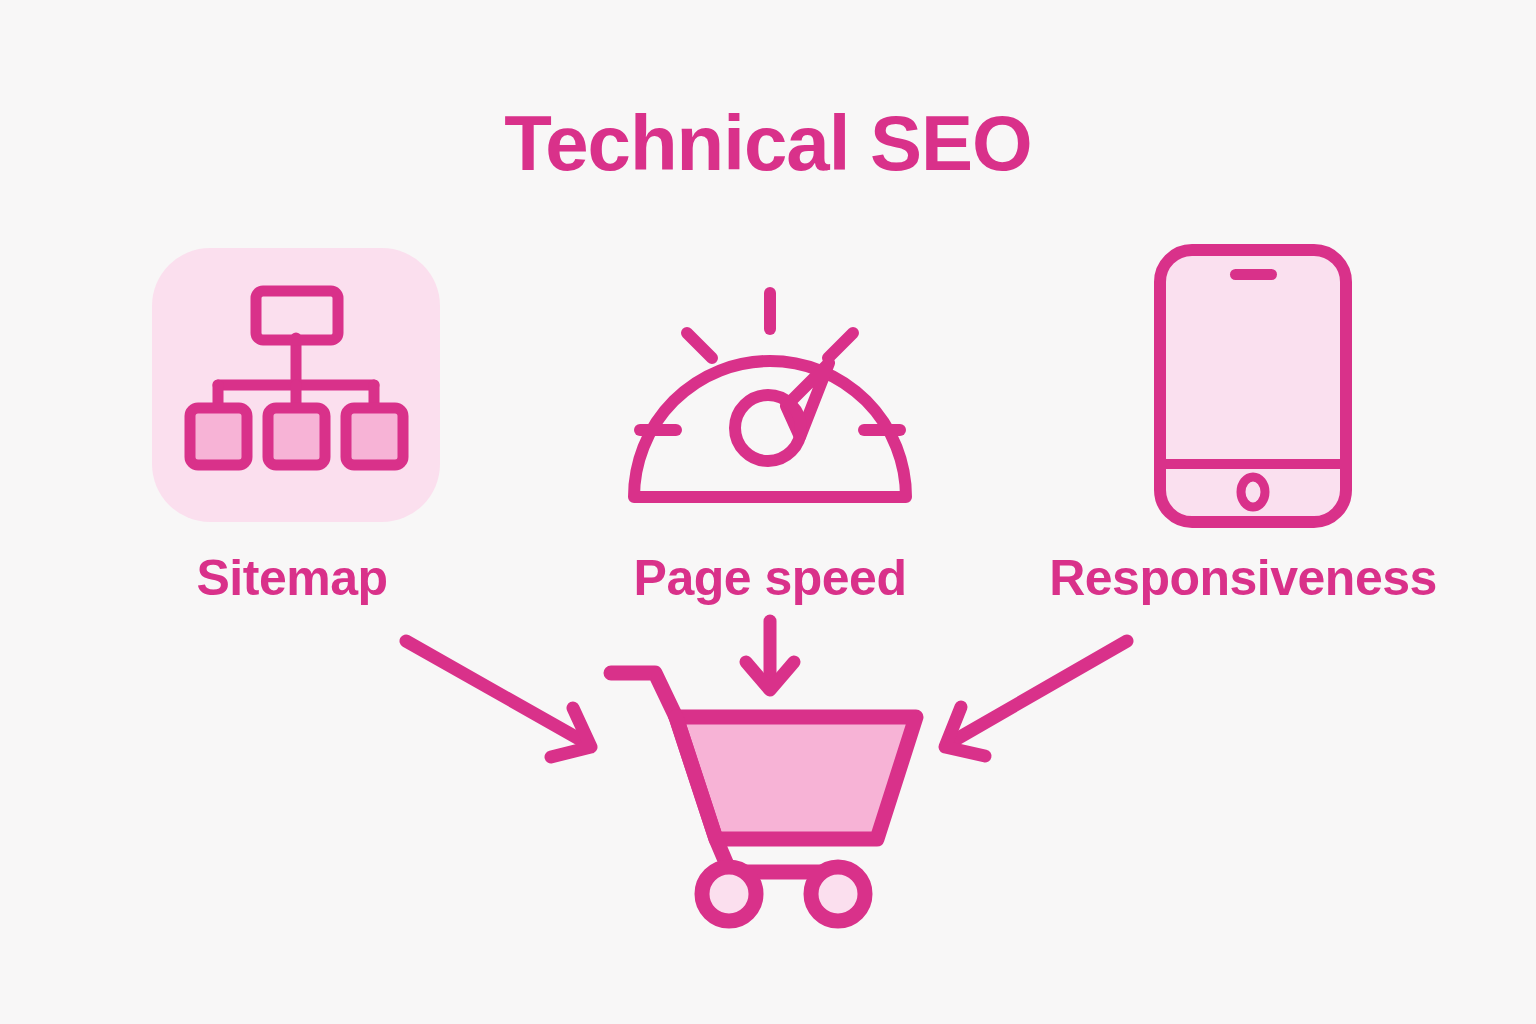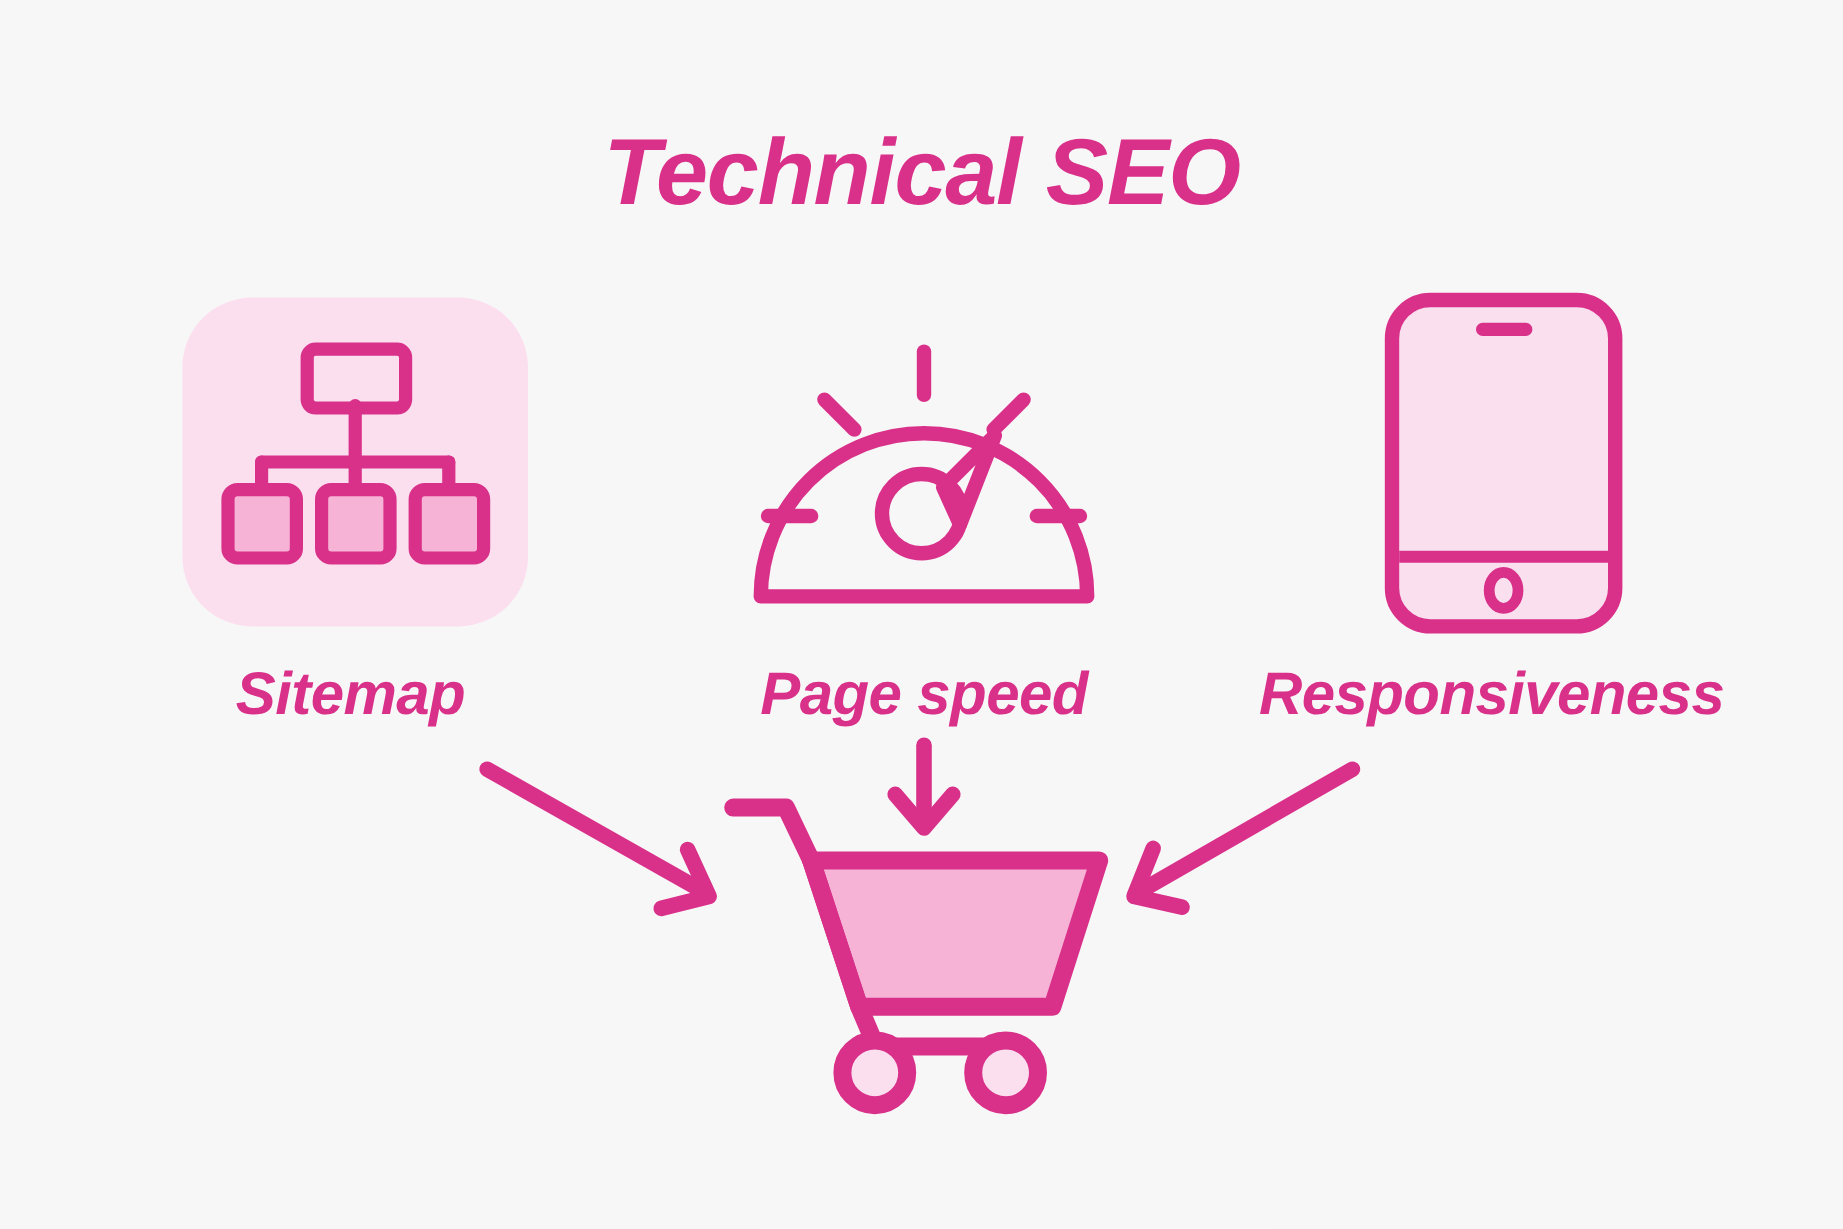--- a/index.html
+++ b/index.html
@@ -36,21 +36,21 @@
   .label-text {
     font-family: "Liberation Sans", sans-serif;
     font-weight: bold;
     font-size: 50px;
     letter-spacing: -0.5px;
   }
 </style>
 </head>
 <body>
 
-<div id="canvas" style="background: rgb(248, 247, 247); font-style: italic;">
+<div id="canvas" style="background: rgb(248, 247, 247);">
 
   <svg id="infographic-svg" viewBox="0 0 1536 1024" xmlns="http://www.w3.org/2000/svg">
 
     <text class="title-text" x="768" y="170" text-anchor="middle" fill="#d9318a">Technical SEO</text>
 
     <g>
       <rect x="152" y="248" width="288" height="274" rx="58" ry="58" fill="#fbdfee"></rect>
 
       <g fill="none" stroke="#d9318a" stroke-width="11" stroke-linecap="round" stroke-linejoin="round">
         <path d="M296 338 L296 385"></path>

